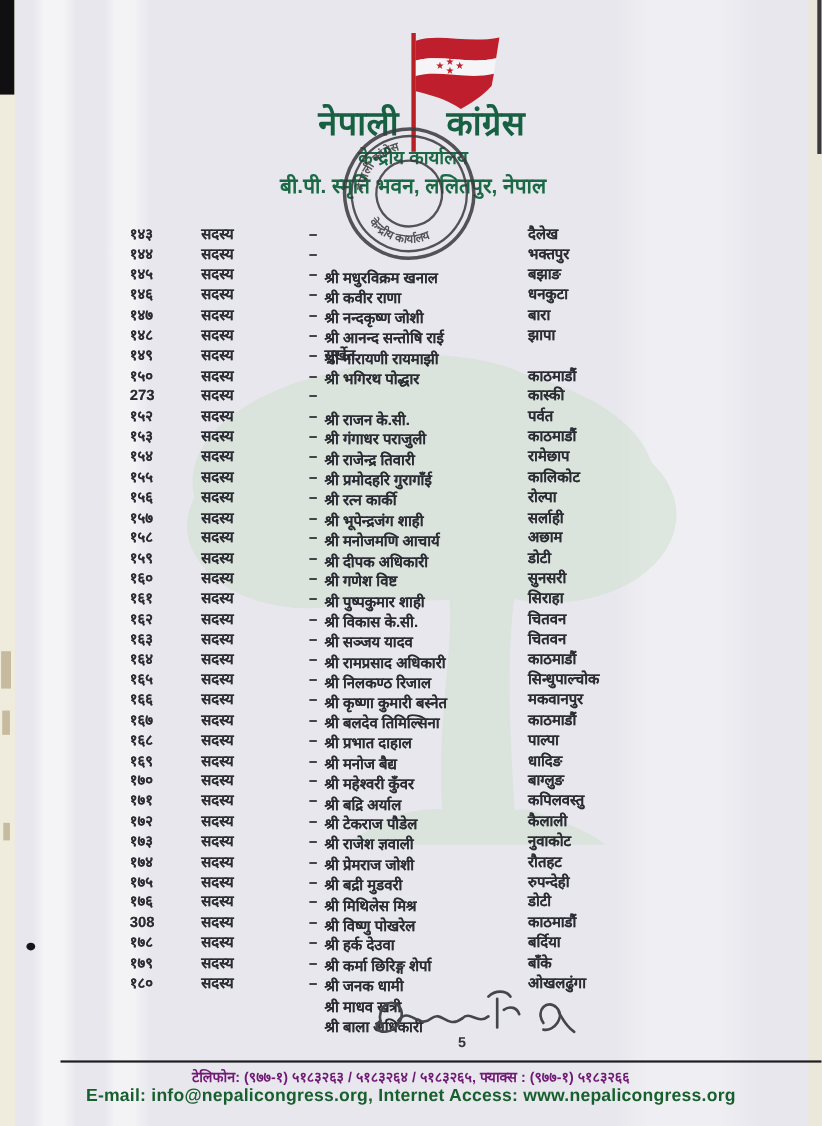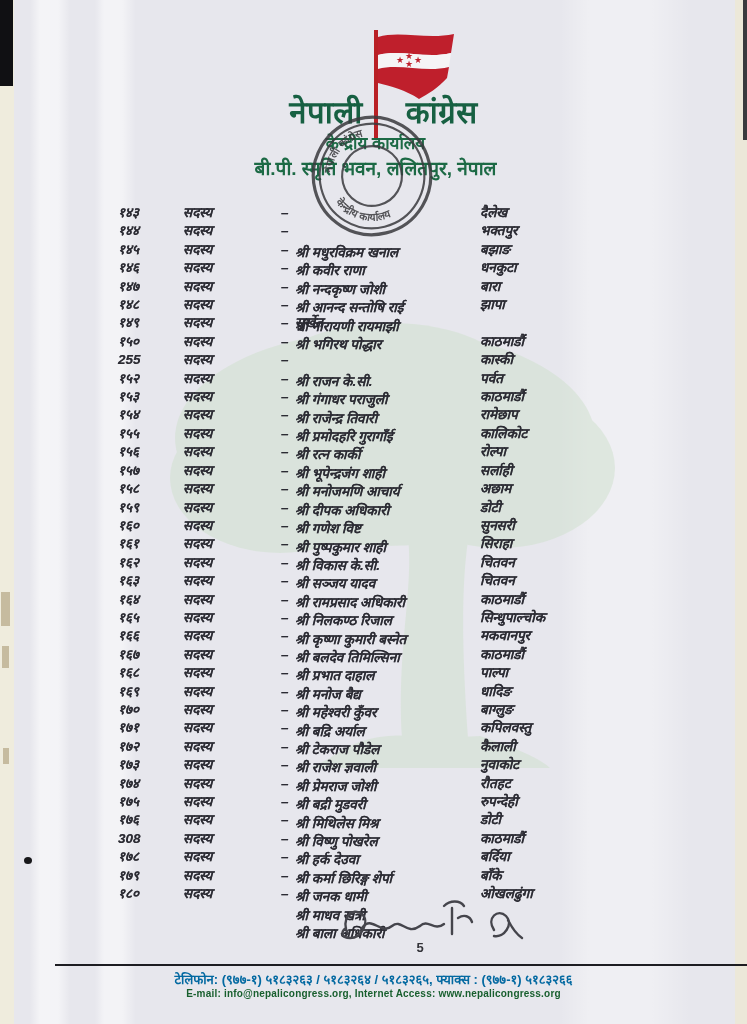--- a/index.html
+++ b/index.html
@@ -51,38 +51,38 @@
   .hdr-sub2 {
     position:absolute; left:0; top:155px; width:747px; text-align:center; z-index:4;
     font-size:19px; font-weight:700; color:#1c6a45; transform:translateX(2px);
   }
   .stamp-svg { position:absolute; left:308px; top:112px; width:128px; height:128px; z-index:6; opacity:.85; }
 
   
   .member-list { position:absolute; left:0; top:204px; width:747px; z-index:5; }
   .row { display:flex; height:18.42px; line-height:18.42px; white-space:nowrap;
          font-size:13.5px; font-weight:700; color:#2b2b33;
-         text-shadow:0 0 .5px rgba(43,43,51,.65);font-style:italic; }
+         text-shadow:0 0 .5px rgba(43,43,51,.65); }
   .c-num      { width:65px;  margin-left:118px; }
   .c-role     { width:98px; }
   .c-dash     { width:14px; }
   .c-name     { width:185px;margin-top:40px; }
   .c-district { flex:1; }
 
   
   .signature-svg { position:absolute; left:332px; top:898px; width:215px; height:58px; z-index:5; }
   .page-num { position:absolute; left:405px; top:940px; width:30px; text-align:center; z-index:5;
               font-size:13px; font-weight:700; color:#333338; }
 
   
   .footer-rule  { position:absolute; left:55px; top:964px; width:692px; height:2px; background:#1d1d22; z-index:5; }
   .footer-line1 { position:absolute; left:0; top:970px; width:747px; text-align:center; z-index:5;
-                  font-size:13px; font-weight:700; color:#0369a1; }
+                  font-size:13px; font-weight:700; color:#701a75; }
   .footer-line2 { position:absolute; left:0; top:988px; width:747px; text-align:center; z-index:5;
-                  font-size:10px; font-weight:700; color:#185f2e; letter-spacing:.2px; }
+                  font-size:16px; font-weight:700; color:#185f2e; letter-spacing:.2px; }
 </style>
 </head>
 <body>
 
 <div class="bands"></div>
 <div class="edge-left-cream"></div>
 <div class="edge-left-black"></div>
 <div class="smudge s1"></div>
 <div class="smudge s2"></div>
 <div class="smudge s3"></div>
@@ -185,21 +185,21 @@
     <span class="c-district">सुर्खेत</span>
   </div>
     <div class="row">
     <span class="c-num">१५०</span>
     <span class="c-role">सदस्य</span>
     <span class="c-dash">–</span>
     <span class="c-name">श्री राजन के.सी.</span>
     <span class="c-district">काठमाडौं</span>
   </div>
     <div class="row">
-    <span class="c-num">255</span>
+    <span class="c-num">273</span>
     <span class="c-role">सदस्य</span>
     <span class="c-dash">–</span>
     <span class="c-name">श्री गंगाधर पराजुली</span>
     <span class="c-district">कास्की</span>
   </div>
     <div class="row">
     <span class="c-num">१५२</span>
     <span class="c-role">सदस्य</span>
     <span class="c-dash">–</span>
     <span class="c-name">श्री राजेन्द्र तिवारी</span>

